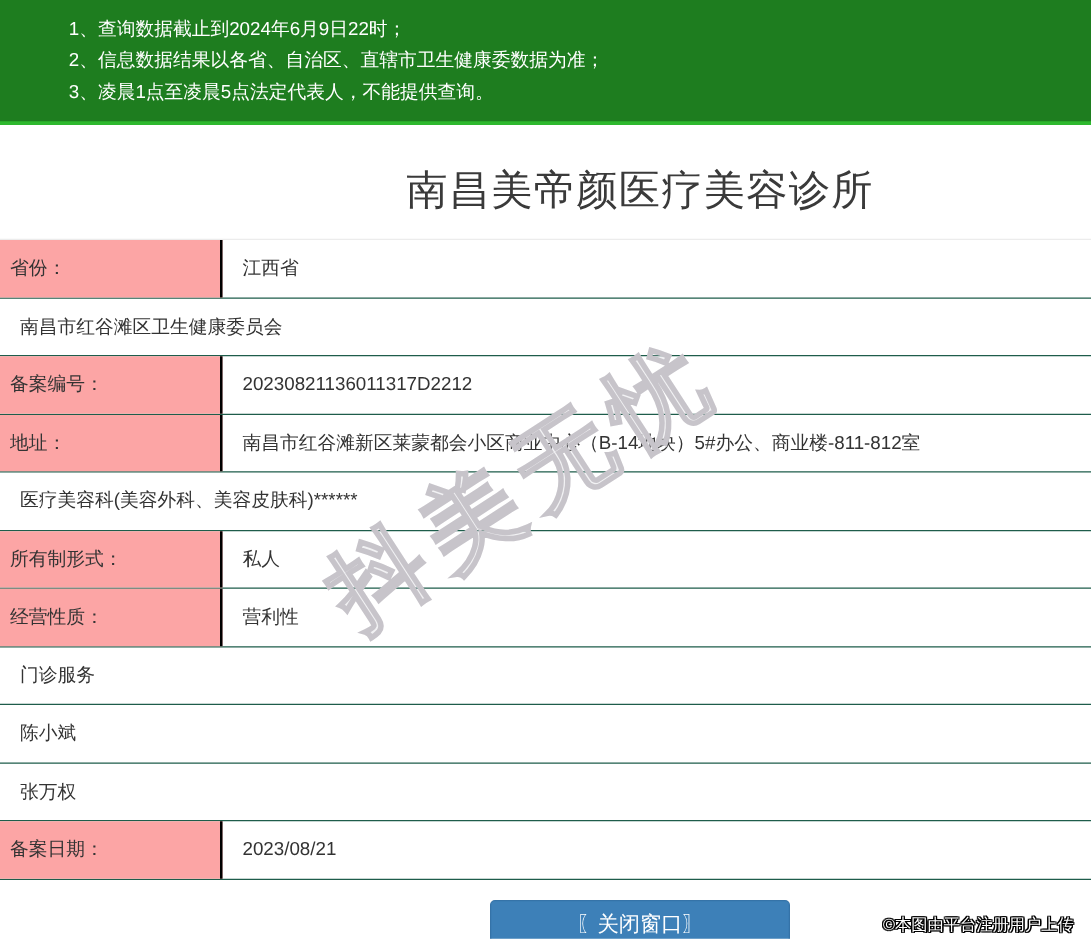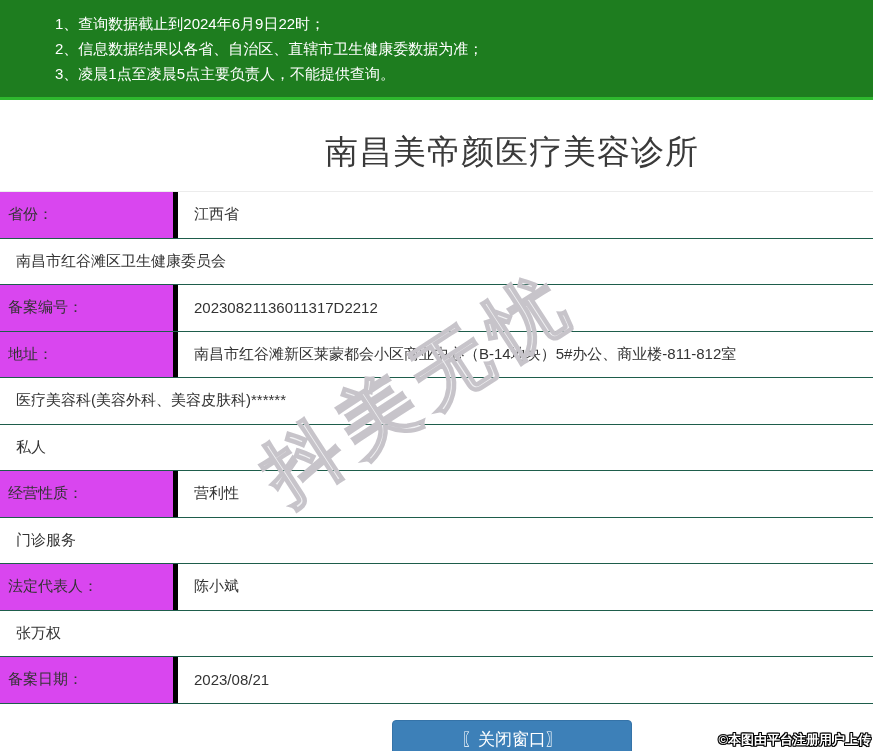--- a/index.html
+++ b/index.html
@@ -34,22 +34,22 @@
   .info-table { margin-top: 22px; border-top: 1px solid #ececec; }
   .info-row {
     display: flex;
     height: 46.5px;
     border-bottom: 1px solid #1e5d4b;
     font-size: 15px;
   }
   .label-cell {
     width: 178px;
     flex: 0 0 178px;
-    background: #d946ef;
-    border-right: 5px solid #000000;
+    background: #fca5a5;
+    border-right: 2px solid #000000;
     display: flex;
     align-items: center;
     padding-left: 8px;
     color: #333;
   }
   .value-cell {
     flex: 1;
     display: flex;
     align-items: center;
     padding-left: 16px;
@@ -85,43 +85,43 @@
     border-radius: 4px;
     color: #ffffff;
     font-size: 17px;
     font-family: "Liberation Sans", "DejaVu Sans", sans-serif;
     cursor: pointer;
   }
 
   
   .upload-stamp {
     position: absolute;
-    right: 2px;
+    right: 14px;
     bottom: 2px;
     font-size: 13px;
-    font-weight: bold;
+    font-weight: normal;
     color: #ffffff;
     text-shadow:
       -1px -1px 0 #000, 1px -1px 0 #000,
       -1px  1px 0 #000, 1px  1px 0 #000,
       0 -1px 0 #000, 0 1px 0 #000,
       -1px 0 0 #000, 1px 0 0 #000;
     z-index: 10;
     white-space: nowrap;
   }
 </style>
 </head>
 <body>
 
 <div class="page">
 
   <div class="notice-bar">
     <div class="notice-line"><span>1、查询数据截止到</span><b>2024年6月9日22时</b><span>；</span></div>
     <div class="notice-line"><span>2、信息数据结果以各省、自治区、直辖市卫生健康委数据为准；</span><b></b><span></span></div>
-    <div class="notice-line"><span>3、</span><b>凌晨1点至凌晨5点</b><span>主要负责人，不能提供查询。</span></div>
+    <div class="notice-line"><span>3、</span><b>凌晨1点至凌晨5点</b><span>法定代表人，不能提供查询。</span></div>
   </div>
 
   <div class="page-title">南昌美帝颜医疗美容诊所</div>
 
   <div class="info-table">
     <div class="info-row">
       <div class="label-cell">省份：</div>
       <div class="value-cell">江西省</div>
     </div>
     <div class="info-row">
@@ -132,31 +132,31 @@
       <div class="value-cell">20230821136011317D2212</div>
     </div>
     <div class="info-row">
       <div class="label-cell">地址：</div>
       <div class="value-cell">南昌市红谷滩新区莱蒙都会小区商业中心（B-14地块）5#办公、商业楼-811-812室</div>
     </div>
     <div class="info-row">
       <div class="value-cell">医疗美容科(美容外科、美容皮肤科)******</div>
     </div>
     <div class="info-row">
+      <div class="label-cell">所有制形式：</div>
       <div class="value-cell">私人</div>
     </div>
     <div class="info-row">
       <div class="label-cell">经营性质：</div>
       <div class="value-cell">营利性</div>
     </div>
     <div class="info-row">
       <div class="value-cell">门诊服务</div>
     </div>
     <div class="info-row">
-      <div class="label-cell">法定代表人：</div>
       <div class="value-cell">陈小斌</div>
     </div>
     <div class="info-row">
       <div class="value-cell">张万权</div>
     </div>
     <div class="info-row">
       <div class="label-cell">备案日期：</div>
       <div class="value-cell">2023/08/21</div>
     </div>
   </div>

